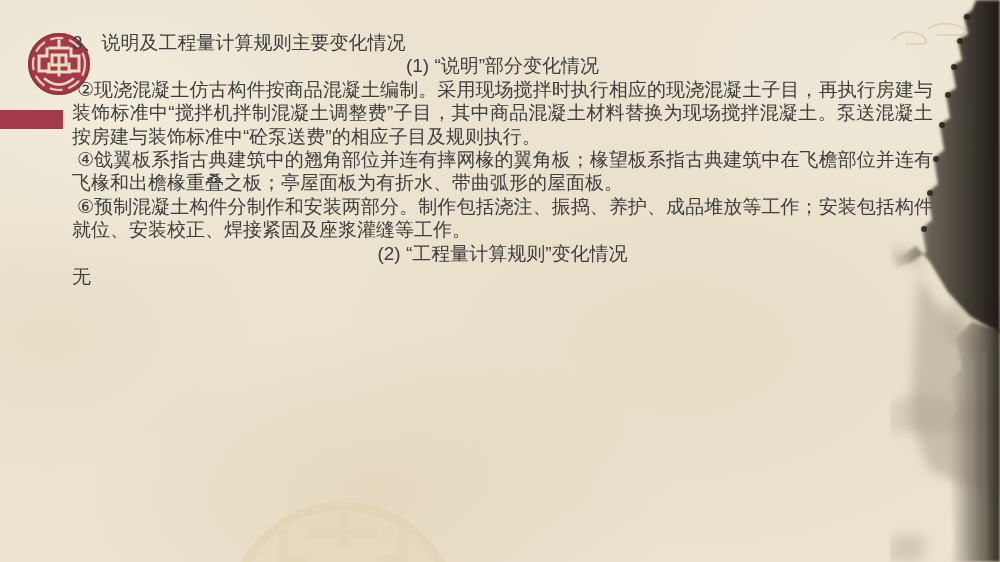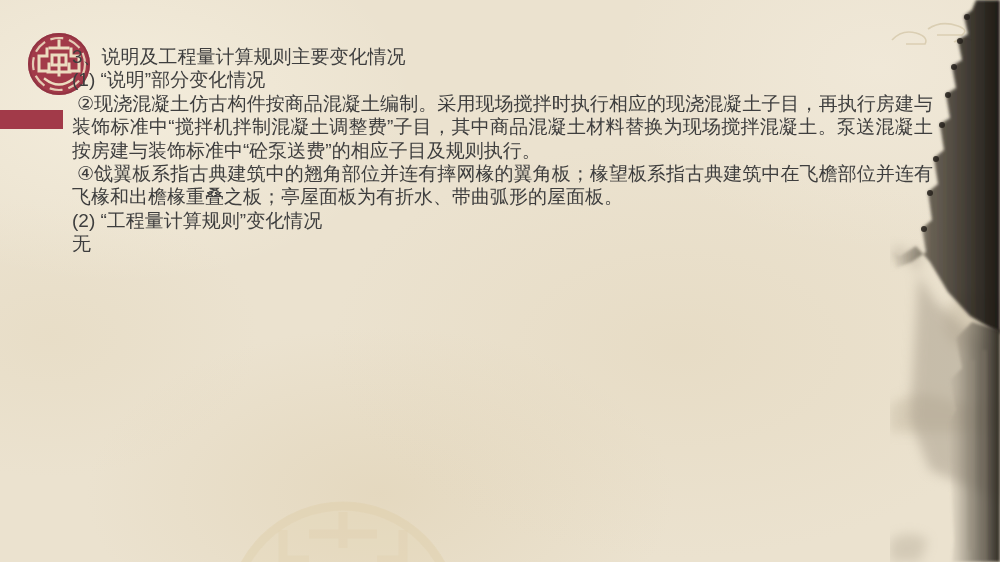--- a/index.html
+++ b/index.html
@@ -17,27 +17,27 @@
       radial-gradient(ellipse 300px 200px at 5% 60%, rgba(228,216,190,.45), transparent 70%),
       #ebe2cf;
   }
   .seal{position:absolute;left:27px;top:32px;width:64px;height:64px;}
   .accent-bar{position:absolute;left:0;top:110px;width:63px;height:19px;}
   .artwork{position:absolute;right:0;top:0;width:110px;height:562px;}
   .cloud{position:absolute;left:888px;top:16px;width:92px;height:34px;}
   .watermark{position:absolute;left:213px;top:490px;width:260px;height:72px;opacity:.55;}
 
   .textblock{
-    position:absolute;left:72px;top:45px;width:861px;
+    position:absolute;left:72px;top:31px;width:861px;
     font-size:19px;line-height:23.4px;color:#3e3e3e;
     text-align:justify;
   }
   .textblock p,.textblock div{margin:0;padding:0;}
   .title{padding-left:23px;text-align:left;}
-  .heading{padding-left:16px;text-align:left;}
+  .heading{padding-left:16px;text-align:center;}
   .para{text-indent:5px;}
   .answer{padding-left:4px;text-align:left;}
 </style>
 </head>
 <body>
 
 <div class="slide">
 
   <svg class="seal" viewBox="-32 -32 64 64" aria-hidden="true">
     <circle cx="0" cy="0" r="31" fill="#a23a49"></circle>
@@ -111,17 +111,18 @@
     <rect x="78" y="360" width="7" height="190" fill="#9a9080" opacity="0.35" filter="url(#blur2)"></rect>
     <rect x="92" y="350" width="5" height="212" fill="#8a8070" opacity="0.3" filter="url(#blur2)"></rect>
     <path d="M0 540 Q20 528 38 540 L30 562 L0 562 Z" fill="#b0a692" opacity="0.4" filter="url(#blur6)"></path>
   </svg>
 
   <div class="textblock">
     <div class="title">3、说明及工程量计算规则主要变化情况</div>
     <div class="heading">(1) “说明”部分变化情况</div>
     <p class="para">②现浇混凝土仿古构件按商品混凝土编制。采用现场搅拌时执行相应的现浇混凝土子目，再执行房建与装饰标准中“搅拌机拌制混凝土调整费”子目，其中商品混凝土材料替换为现场搅拌混凝土。泵送混凝土按房建与装饰标准中“砼泵送费”的相应子目及规则执行。</p>
     <p class="para">④戗翼板系指古典建筑中的翘角部位并连有摔网椽的翼角板；椽望板系指古典建筑中在飞檐部位并连有飞椽和出檐椽重叠之板；亭屋面板为有折水、带曲弧形的屋面板。</p>
+    <p class="para">⑥预制混凝土构件分制作和安装两部分。制作包括浇注、振捣、养护、成品堆放等工作；安装包括构件就位、安装校正、焊接紧固及座浆灌缝等工作。</p>
     <div class="heading">(2) “工程量计算规则”变化情况</div>
     <div class="answer">无</div>
   </div>
 
 </div>
 
 </body></html>

